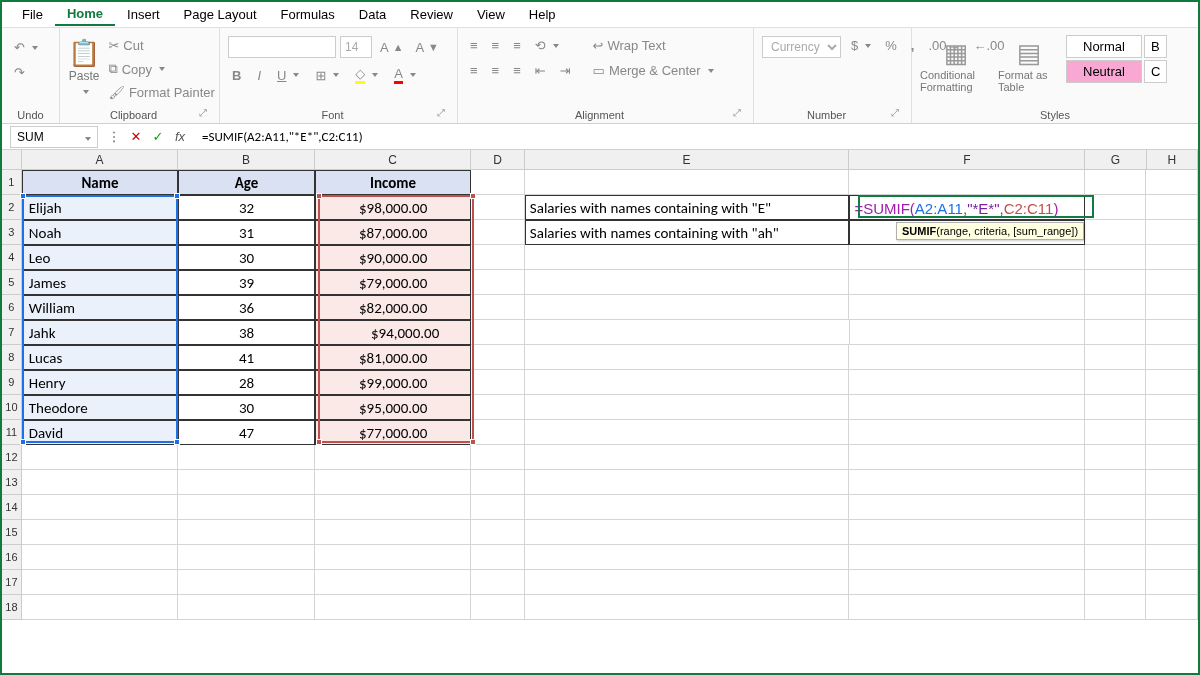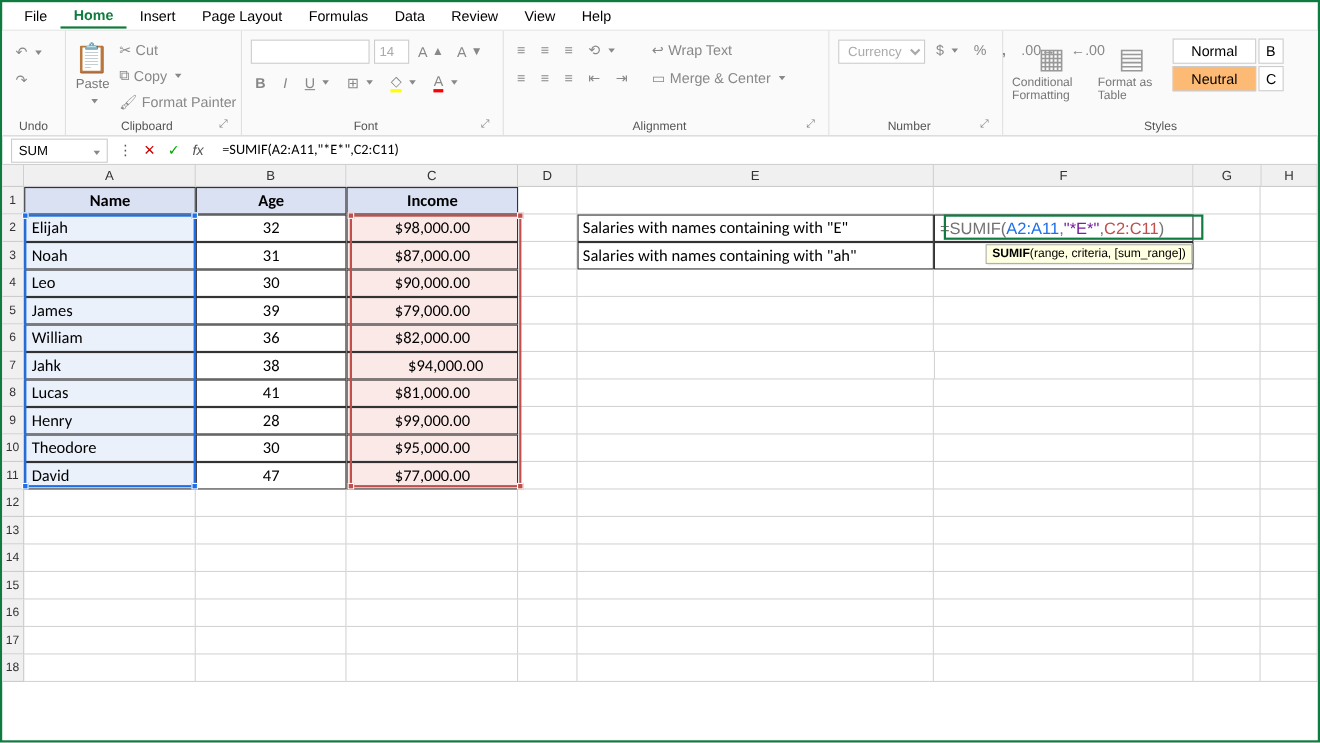--- a/index.html
+++ b/index.html
@@ -48,21 +48,21 @@
 .inc-cell { background:#fbe9e7; text-align:center; border:1px solid #333 !important; }
 
 
 .sel-blue { position:absolute; border:2px solid #1f6feb; pointer-events:none; }
 .sel-blue .handle { position:absolute; width:6px; height:6px; background:#1f6feb; border:1px solid #fff; }
 .sel-red { position:absolute; border:2px solid #c0504d; pointer-events:none; }
 .sel-red .handle { position:absolute; width:6px; height:6px; background:#c0504d; border:1px solid #fff; }
 .active-cell { position:absolute; border:2px solid #107c41; pointer-events:none; }
 
 .formula-text { font-family: Calibri, sans-serif; }
-.tok-fn { color:#737373; }
+.tok-fn { color:#a21caf; }
 .tok-range-b { color:#1f6feb; }
 .tok-str { color:#7a1fa0; }
 .tok-range-r { color:#c0504d; }
 
 .tooltip { position:absolute; background:#ffffe1; border:1px solid #b0b0b0; font-size:11px; padding:2px 5px; box-shadow:1px 1px 2px rgba(0,0,0,.2); }
 .tooltip b { font-weight:bold; }
 
 </style>
 </head>
 <body>
@@ -198,21 +198,21 @@
       <div class="big-btn" style="width:62px">
         <span class="ico-lg">▤</span>
         <span style="font-size:11px;line-height:1.1">Format as Table</span>
       </div>
       <div style="display:flex;flex-direction:column;gap:2px;padding-top:3px">
         <div style="display:flex;gap:2px">
           <div class="styles-cell">Normal</div>
           <div class="styles-cell" style="padding:3px 6px">B</div>
         </div>
         <div style="display:flex;gap:2px">
-          <div class="styles-cell" style="background:#fdba74">Neutral</div>
+          <div class="styles-cell" style="background:#f9a8d4">Neutral</div>
           <div class="styles-cell" style="padding:3px 6px">C</div>
         </div>
       </div>
     </div>
     <div class="ribbon-group-label">Styles</div>
   </div>
 </div>
 
 <div class="formula-row">
   <div class="namebox">

